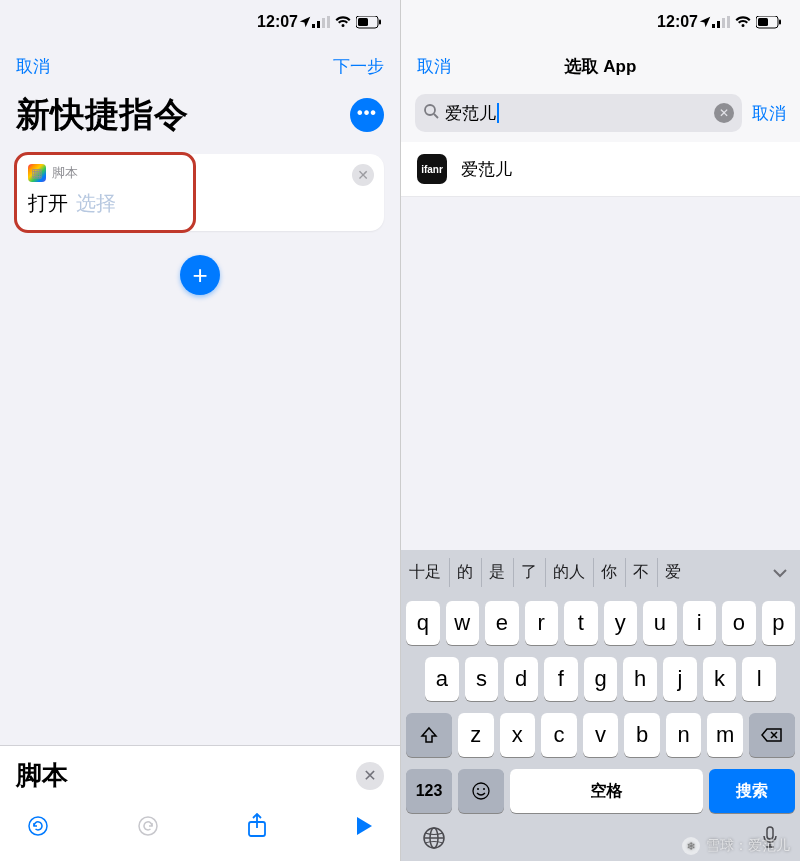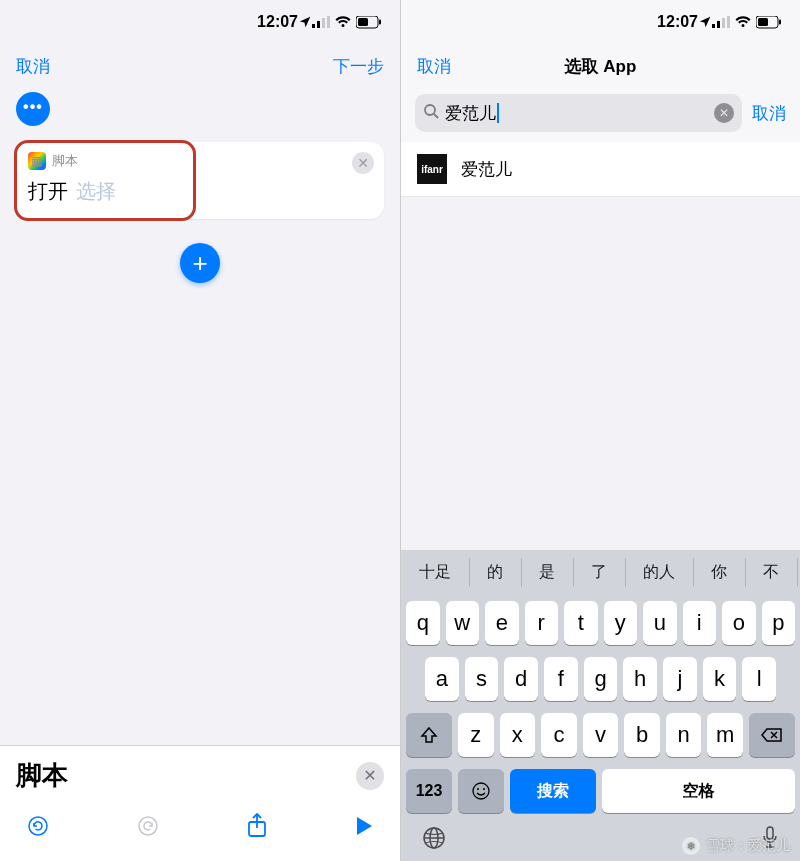--- a/index.html
+++ b/index.html
@@ -46,27 +46,27 @@
     
     .search-row { display:flex; align-items:center; gap:10px; padding: 6px 14px 10px; }
     .search-box { flex:1; background:#e4e4e9; border-radius:10px; height:38px; display:flex; align-items:center; padding:0 8px; gap:6px; }
     .search-box .mag { color:#7c7c82; }
     .search-box .txt { flex:1; font-size:17px; color:#000; display:flex; align-items:center; }
     .search-box .caret { display:inline-block; width:2px; height:20px; background:#007aff; margin-left:1px; }
     .search-box .clear { width:20px; height:20px; border-radius:50%; background:#8e8e93; display:flex; align-items:center; justify-content:center; color:#e4e4e9; font-size:12px; }
     .search-cancel { color:#007aff; font-size:17px; }
     .list { background:#fff; }
     .list-item { display:flex; align-items:center; gap:14px; padding: 12px 16px; border-bottom:1px solid #e8e8ec; }
-    .list-item .app-icon { width:30px; height:30px; border-radius:0; background:#111; display:flex; align-items:center; justify-content:center; color:#fff; font-size:10px; font-weight:700; }
+    .list-item .app-icon { width:30px; height:30px; border-radius:7px; background:#111; display:flex; align-items:center; justify-content:center; color:#fff; font-size:10px; font-weight:700; }
     .list-item .label { font-size:17px; }
     
     
     .keyboard { margin-top:auto; background:#d1d4db; padding-bottom:2px; }
     .suggest { display:flex; align-items:center; }
-    .suggest .sug { flex:0 0 auto; padding: 12px 18px; font-size:16px; color:#1c1c1e; position:relative; text-align:center; }
+    .suggest .sug { flex:0 0 auto; padding: 12px 8px; font-size:16px; color:#1c1c1e; position:relative; text-align:center; }
     .suggest .sug + .sug::before { content:""; position:absolute; left:0; top:8px; bottom:8px; width:1px; background:#b0b4bd; }
     .suggest .chev { margin-left:auto; padding: 12px 12px; color:#6e6e73; }
     .krow { display:flex; gap:6px; padding: 6px 5px; }
     .key { flex:1; background:#fff; border-radius:6px; height:44px; display:flex; align-items:center; justify-content:center; font-size:22px; box-shadow: 0 1px 0 #888; }
     .krow.r3 { padding-left: 24px; padding-right: 24px; }
     .krow.r4 .key.special { background:#acb2be; flex: 0 0 46px; }
     .krow.r4 { padding-left:5px; padding-right:5px; }
     .krow.r4 .key { flex:1; }
     .krow.r5 { padding: 6px 5px; gap:6px; }
     .krow.r5 .key { height:44px;font-weight:bold; }
@@ -108,20 +108,21 @@
         </svg>
     </span>
   </div>
 
   <div class="nav">
     <span class="btn-link">取消</span>
     <span class="btn-link">下一步</span>
   </div>
 
   <div class="big-title-row">
+    <div class="big-title">新快捷指令</div>
     <div class="more-btn">
         <span>•••</span>
       </div>
   </div>
 
   <div class="card">
     <div class="hl partial"></div>
     <div class="card-header">
       <span class="icon-box" style="background:linear-gradient(135deg,#ff2d55,#ff9500,#ffcc00,#34c759,#007aff,#5856d6);">▦</span>
       <span>脚本</span>
@@ -284,22 +285,22 @@
     <div class="krow r5">
       <div class="key special">123</div>
       <div class="key special">
           <svg width="20" height="20" viewBox="0 0 20 20">
             <circle cx="10" cy="10" r="8" fill="none" stroke="#000" stroke-width="1.3"></circle>
             <circle cx="7" cy="8" r="1" fill="#000"></circle>
             <circle cx="13" cy="8" r="1" fill="#000"></circle>
             <path d="M6 12 Q10 16 14 12" fill="none" stroke="#000" stroke-width="1.3"></path>
           </svg>
         </div>
+      <div class="key space">空格</div>
       <div class="key search">搜索</div>
-      <div class="key space">空格</div>
     </div>
     <div class="kbottom">
       <span><svg width="26" height="26" viewBox="0 0 26 26">
             <circle cx="13" cy="13" r="10" fill="none" stroke="#4a4a4f" stroke-width="1.5"></circle>
             <ellipse cx="13" cy="13" rx="4" ry="10" fill="none" stroke="#4a4a4f" stroke-width="1.5"></ellipse>
             <line x1="3" y1="13" x2="23" y2="13" stroke="#4a4a4f" stroke-width="1.5"></line>
             <path d="M4 8 Q13 11 22 8 M4 18 Q13 15 22 18" fill="none" stroke="#4a4a4f" stroke-width="1.2"></path>
           </svg></span>
       <span><svg width="20" height="26" viewBox="0 0 20 26">
             <rect x="7" y="2" width="6" height="12" rx="3" fill="none" stroke="#4a4a4f" stroke-width="1.5"></rect>

